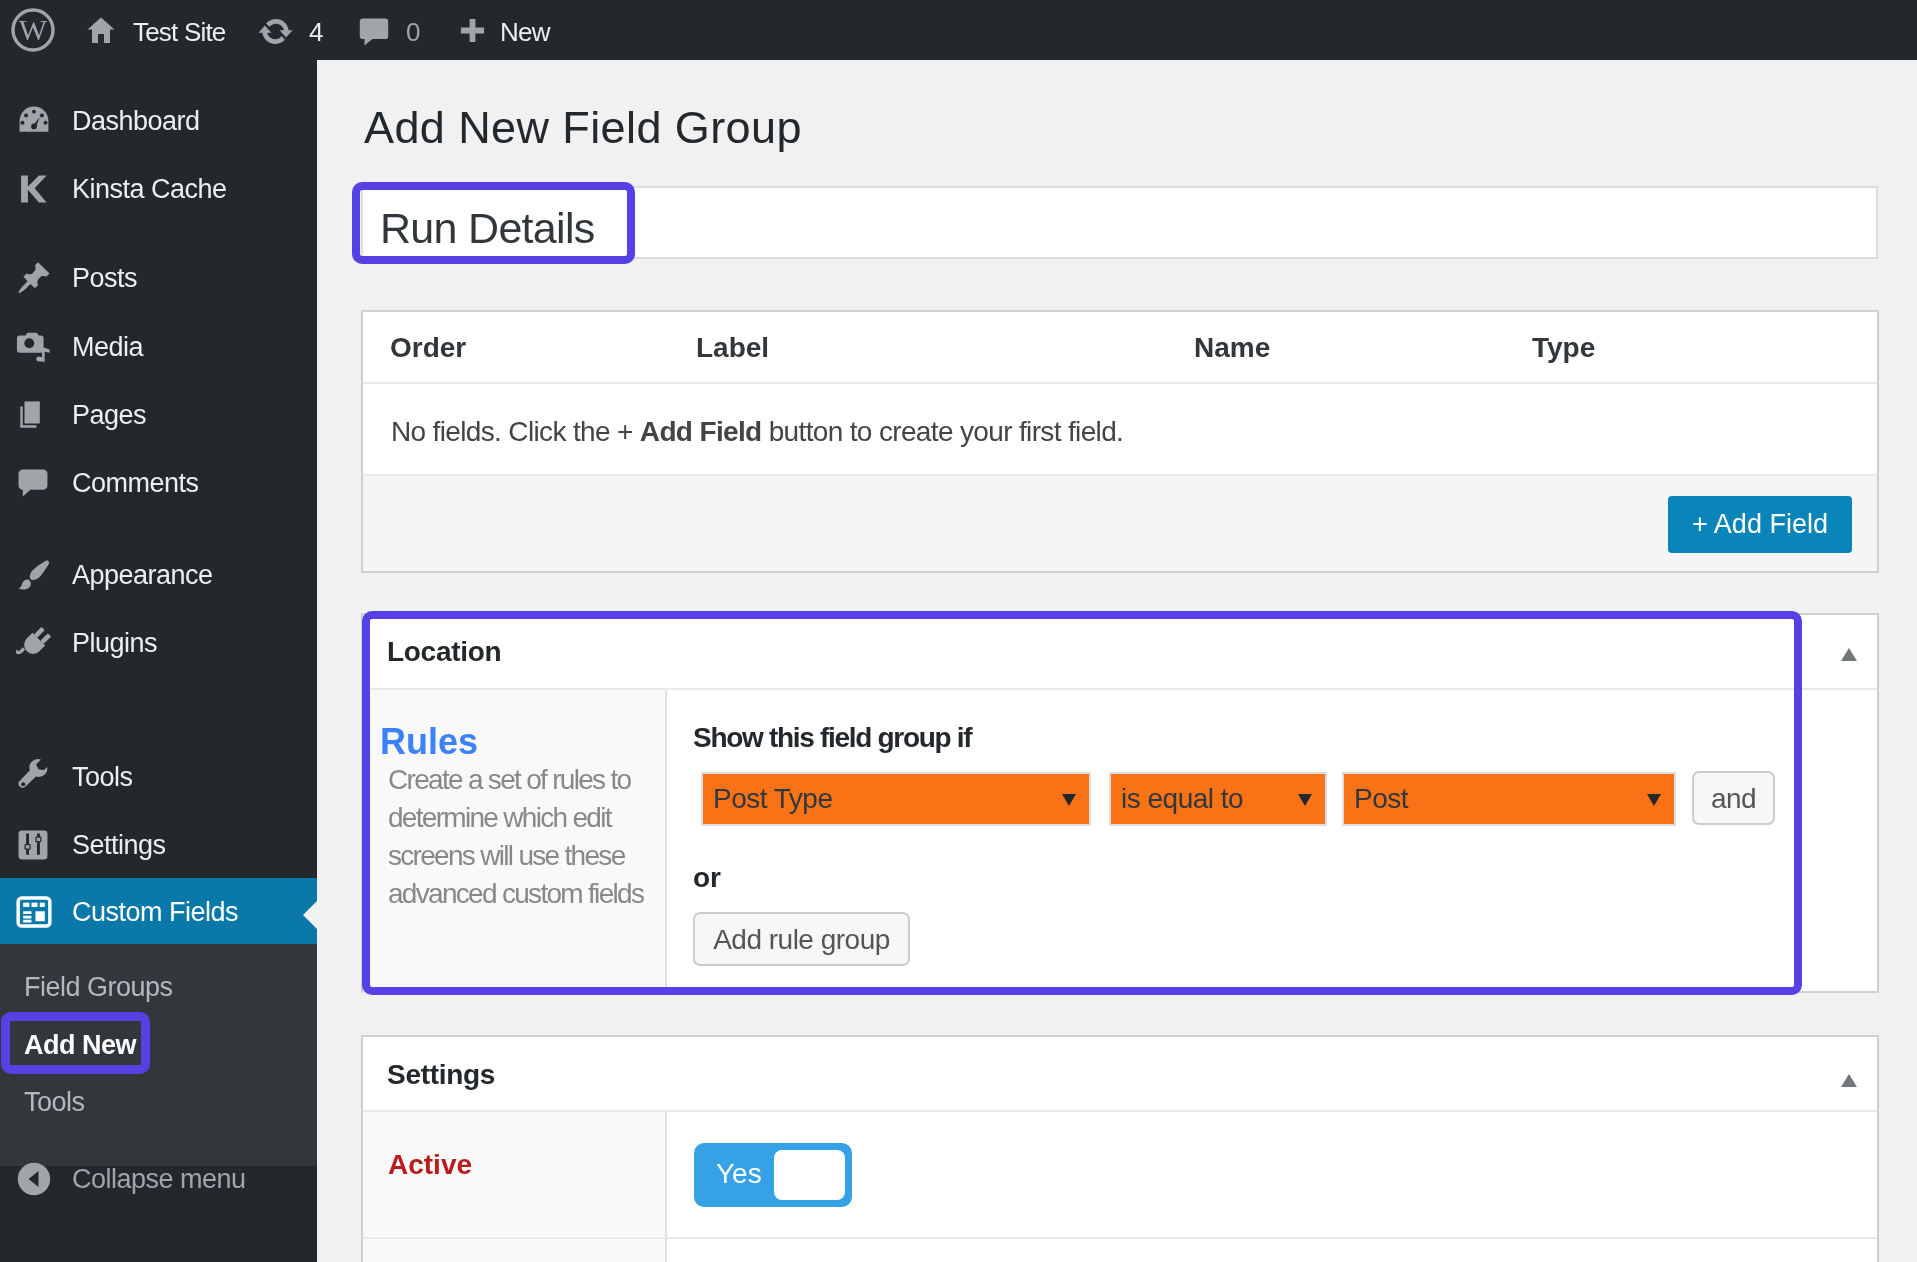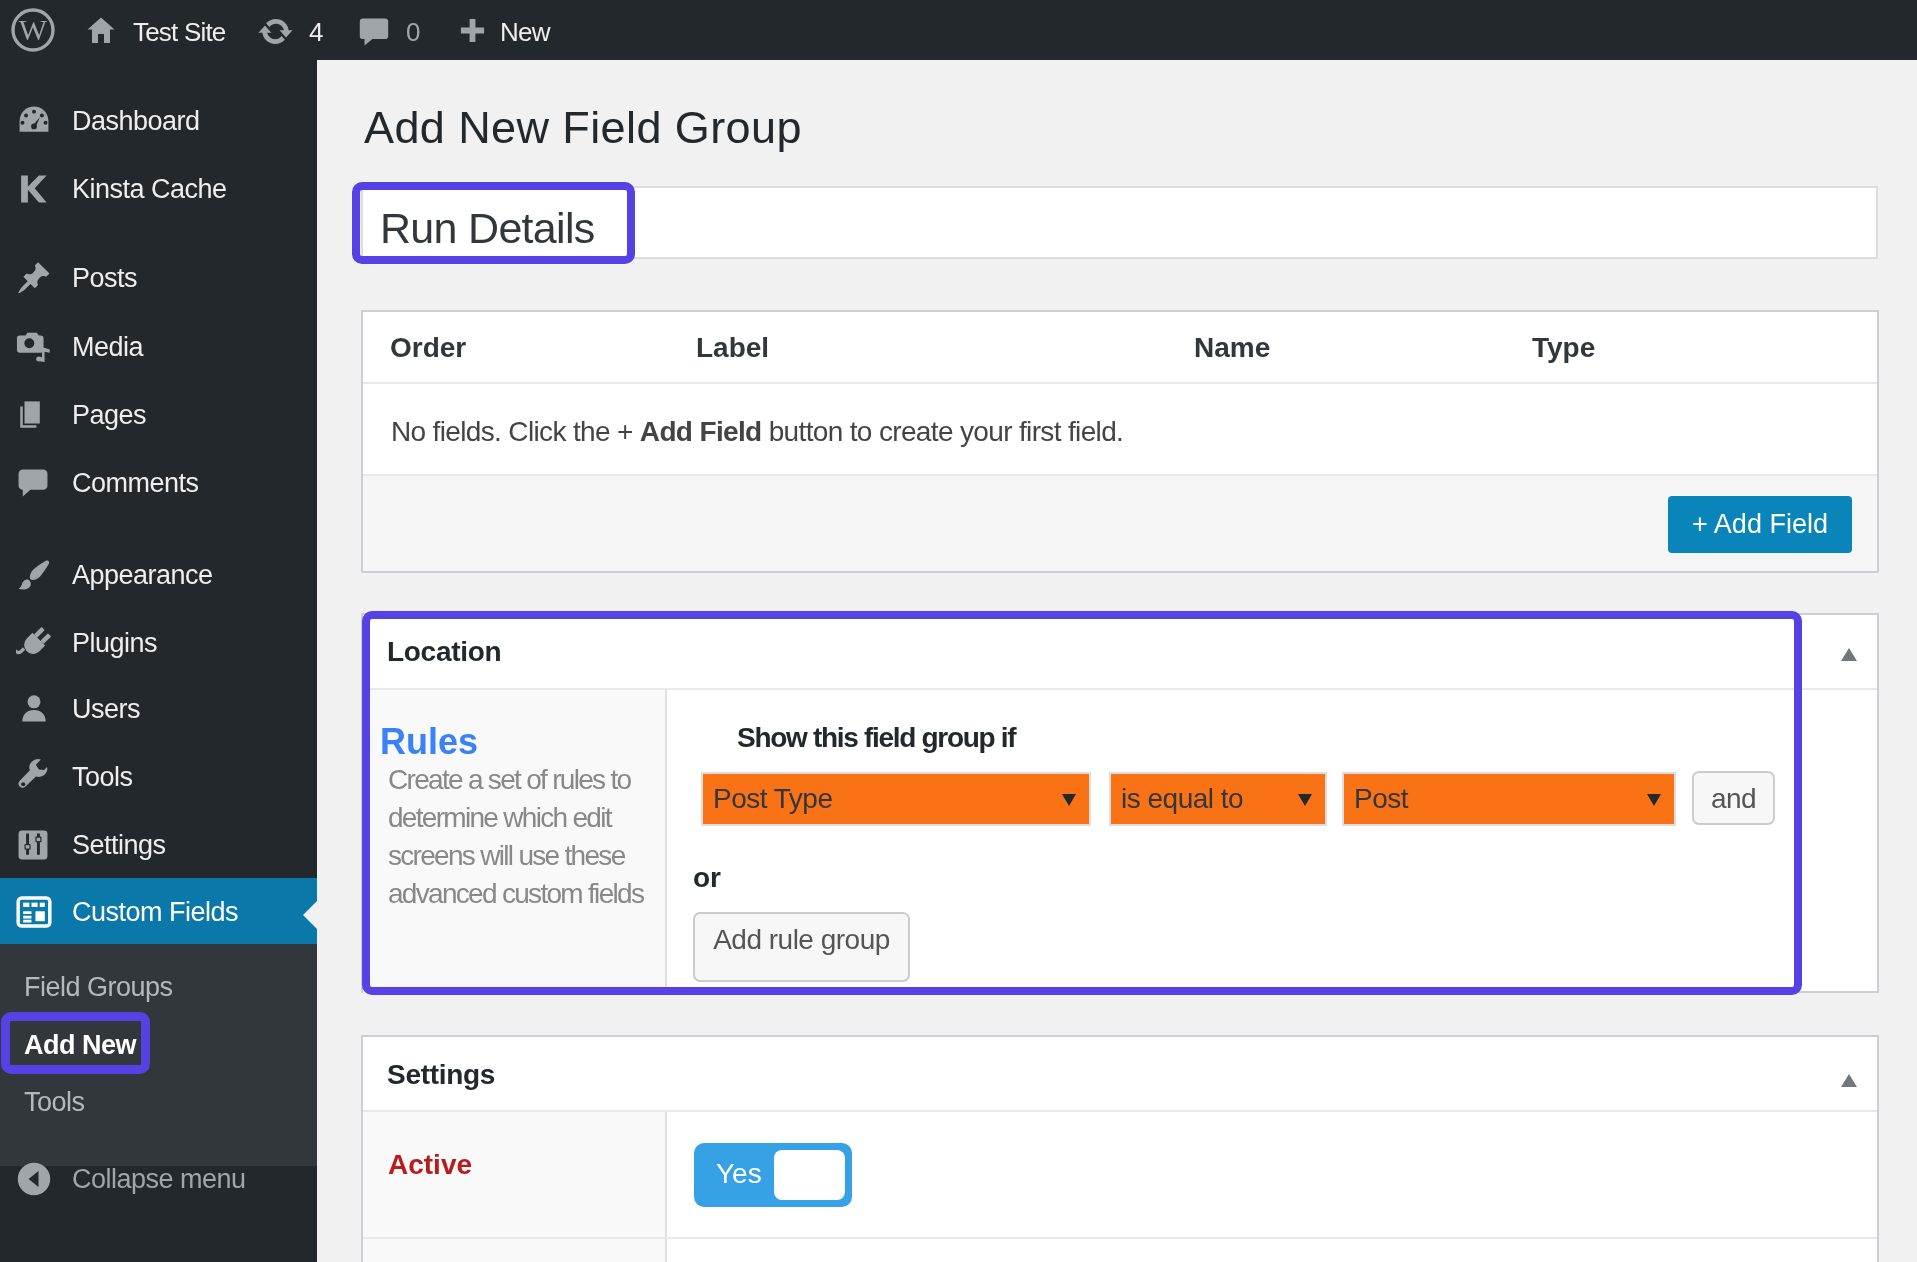--- a/index.html
+++ b/index.html
@@ -58,36 +58,36 @@
   <div style="position:absolute; left:1305px; top:184px; width:184px; height:57px; background:#0a85ba; border-radius:4px; color:#fff; font-size:27px; text-align:center; line-height:57px;">+ Add Field</div>
 </div>
 
 <div class="metabox" style="top:613px; height:380px;">
   <div class="mbheader" style="top:21px;">Location</div>
   <div class="toggle-arrow" style="left:1478px; top:33px;"></div>
   <div class="hdivider" style="top:73px;"></div>
   <div class="leftcol" style="top:75px; width:304px; height:303px;"></div>
   <div style="position:absolute; left:17px; top:106px; font-size:36px; font-weight:700; color:#3b82f6;">Rules</div>
   <div style="position:absolute; left:25px; top:146px; font-size:28px; letter-spacing:-1.7px; color:#888; line-height:38px; white-space:nowrap;">Create a set of rules to<br>determine which edit<br>screens will use these<br>advanced custom fields</div>
-  <div style="position:absolute; left:330px; top:107px; font-size:28px; font-weight:700; color:#23282d; letter-spacing:-1.3px;margin-left:44px;">Show this field group if</div>
+  <div style="position:absolute; left:330px; top:107px; font-size:28px; font-weight:700; color:#23282d; letter-spacing:-1.3px;">Show this field group if</div>
   <div class="select" style="left:338px; top:157px; width:390px;">
       <span class="stxt">Post Type</span>
       <span class="arr"></span>
     </div>
   <div class="select" style="left:746px; top:157px; width:218px;">
       <span class="stxt">is equal to</span>
       <span class="arr"></span>
     </div>
   <div class="select" style="left:979px; top:157px; width:334px;">
       <span class="stxt">Post</span>
       <span class="arr"></span>
     </div>
   <div class="btn" style="left:1329px; top:156px; width:83px; height:54px; line-height:52px;">and</div>
   <div style="position:absolute; left:330px; top:247px; font-size:28px; font-weight:700; color:#23282d;">or</div>
-  <div class="btn" style="left:330px; top:297px; width:217px; height:70px; line-height:52px;">Add rule group</div>
+  <div class="btn" style="left:330px; top:297px; width:217px; height:54px; line-height:52px;">Add rule group</div>
 </div>
 <div class="purple" style="left:362px; top:611px; width:1440px; height:384px;"></div>
 
 <div class="metabox" style="top:1035px; height:227px; border-bottom:none;">
   <div class="mbheader" style="top:22px;">Settings</div>
   <div class="toggle-arrow" style="left:1478px; top:37px;"></div>
   <div class="hdivider" style="top:73px;"></div>
   <div class="leftcol" style="top:75px; width:304px; height:152px;"></div>
   <div style="position:absolute; left:25px; top:112px; font-size:28px; font-weight:700; color:#b91c1c;">Active</div>
   <div style="position:absolute; left:331px; top:106px; width:158px; height:64px; background:#37a1e5; border-radius:10px;">
@@ -177,27 +177,20 @@
       <svg class="micon" width="38" height="38" viewBox="0 0 20 20">
         <g transform="translate(10 10) scale(1.28) rotate(45) translate(-10 -10)" fill="#a0a5aa">
           <path d="M6.3 7.8 h7.4 v3.3 a3.7 3.7 0 0 1 -3.7 3.7 a3.7 3.7 0 0 1 -3.7 -3.7 z"></path>
           <rect x="7.2" y="3.4" width="1.9" height="4.4" rx="0.4"></rect>
           <rect x="10.9" y="3.4" width="1.9" height="4.4" rx="0.4"></rect>
           <path d="M9.1 14.8 v1.6 c0 1.9 -1.6 2.4 -3.1 2.1 l0 -1.2 c1 .2 1.7 0 1.7 -1 v-1.5 z"></path>
         </g>
       </svg>
       <span class="mtxt">Plugins</span>
     </div>
-  <div class="mitem" style="top:615px;">
-      <svg class="micon" width="36" height="36" viewBox="0 0 20 20">
-        <circle cx="10" cy="6" r="3.6" fill="#a0a5aa"></circle>
-        <path d="M10 10.5 c-4 0 -6.5 2.5 -6.5 6.5 h13 c0 -4 -2.5 -6.5 -6.5 -6.5 z" fill="#a0a5aa"></path>
-      </svg>
-      <span class="mtxt">Users</span>
-    </div>
   <div class="mitem" style="top:683px;">
       <svg class="micon" width="38" height="38" viewBox="0 0 20 20">
         <path d="M16.5 5.5 a4.5 4.5 0 0 1 -6 4.2 L5 15 a2.1 2.1 0 0 1 -3 -3 l5.3 -5.5 a4.5 4.5 0 0 1 5.8 -5.7 l-2.6 2.7 1.5 2.5 2.8.3 1.5 -1.6 a4.5 4.5 0 0 1 .2 .8 z" fill="#a0a5aa"></path>
         <circle cx="3.8" cy="13.8" r="1.1" fill="#23282d"></circle>
       </svg>
       <span class="mtxt">Tools</span>
     </div>
   <div class="mitem" style="top:751px;">
       <svg class="micon" width="34" height="34" viewBox="0 0 20 20">
         <rect x="1.5" y="1.5" width="17" height="17" rx="2" fill="#a0a5aa"></rect>

